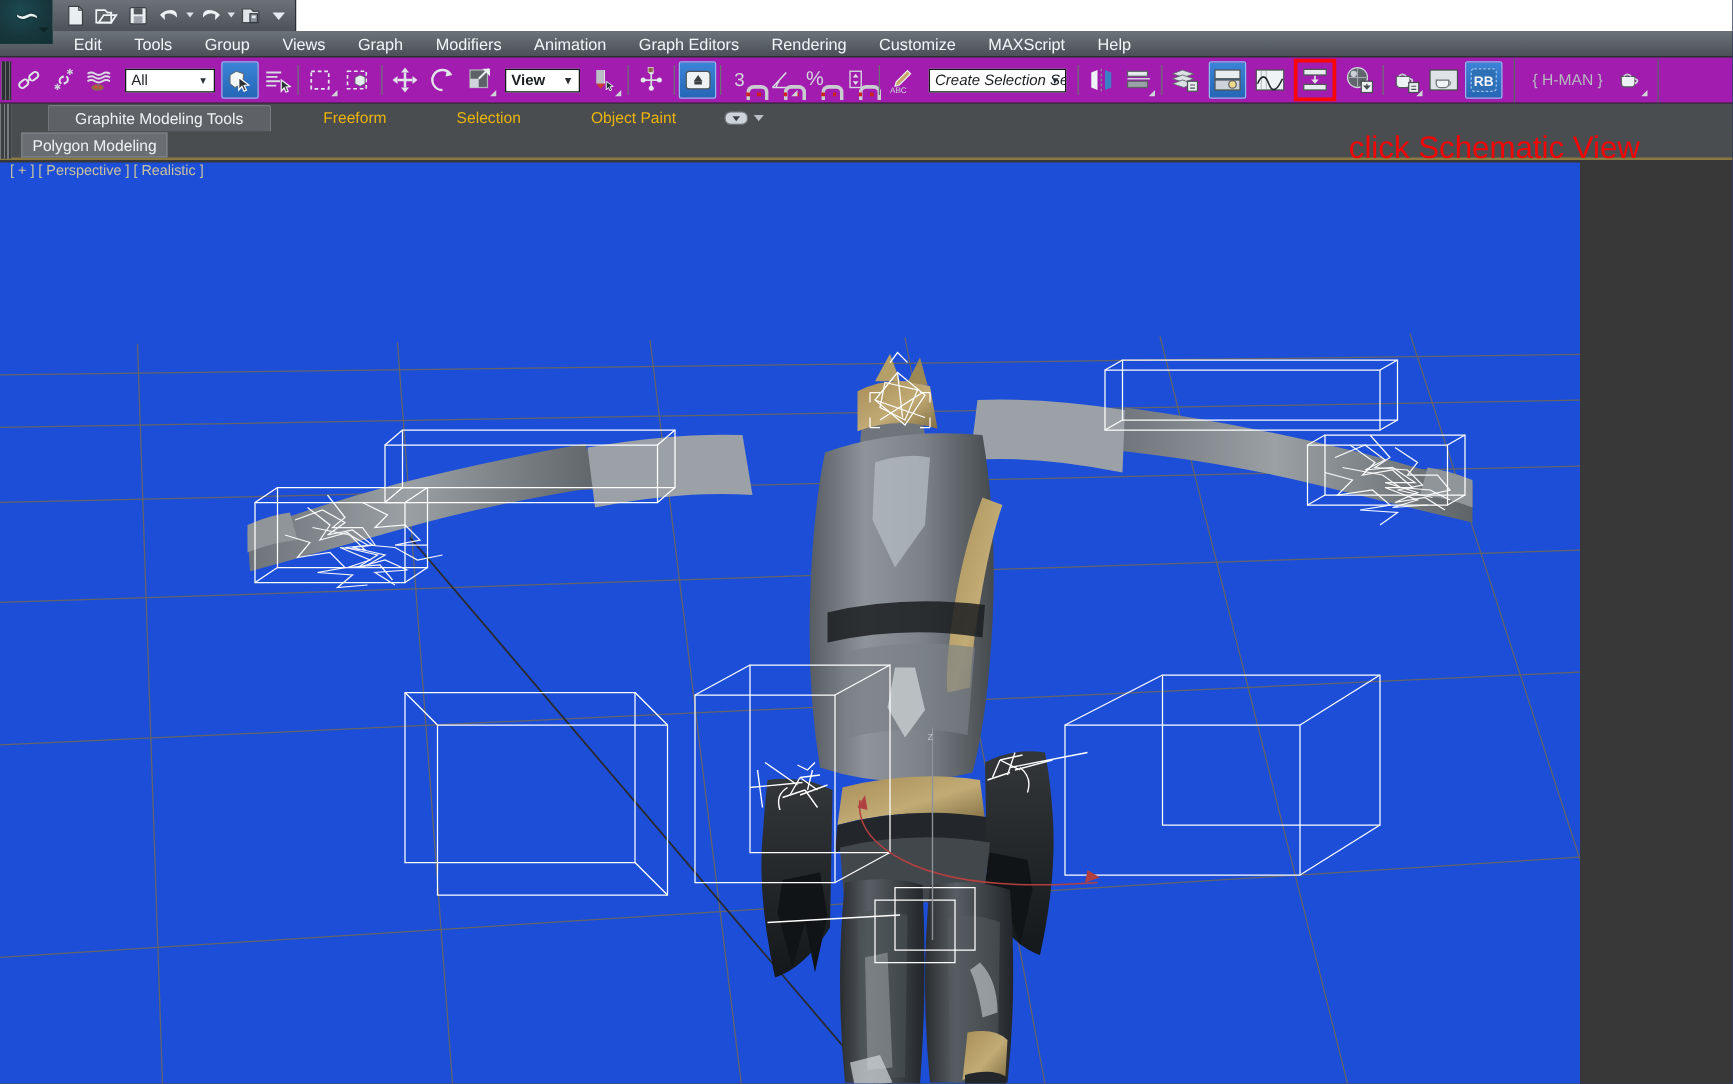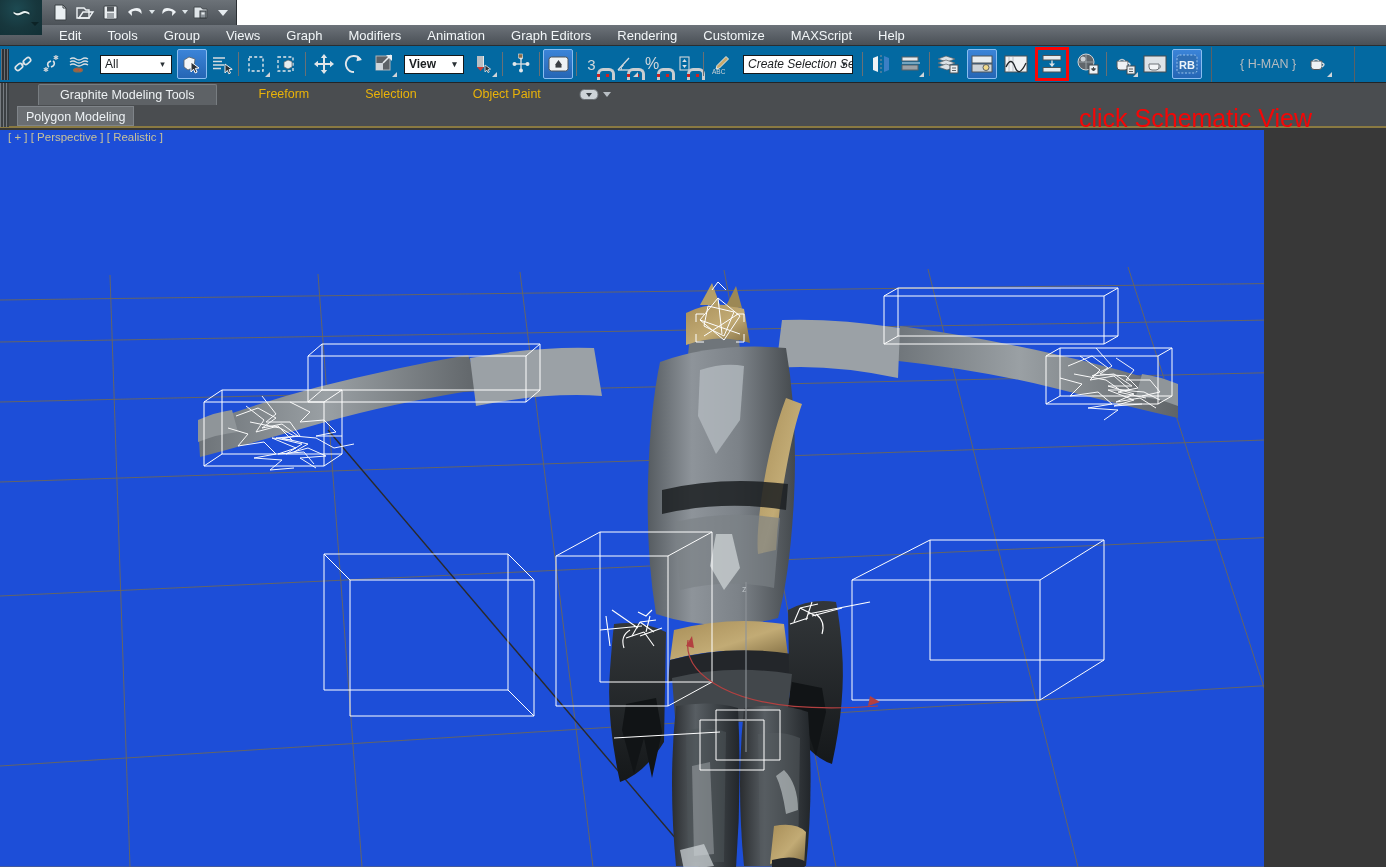--- a/index.html
+++ b/index.html
@@ -76,21 +76,21 @@
   }
   .menu-item {
     color: #f2f6f8; font-size: 13px;
     padding: 0 13px; height: 21px; line-height: 21px;
     white-space: nowrap;
   }
 
   
   .maintoolbar {
     position: absolute; left: 0; top: 46px; width: 1386px; height: 37px;
-    background: #0369a1;
+    background: #a21caf;
     border-bottom: 1px solid #222426;
     display: flex; align-items: center;
   }
   .grip {
     width: 8px; height: 31px; margin-left: 1px; flex: 0 0 8px;
     background: repeating-linear-gradient(90deg,#6b6f73 0 1px,#2e3134 1px 3px);
   }
   .tb-btn {
     width: 28px; height: 30px; flex: 0 0 28px;
     display: flex; align-items: center; justify-content: center;
@@ -596,21 +596,21 @@
           <path d="M17 13q3 1 0 3.5" fill="none" stroke="#8c9399" stroke-width="1.2"></path>
         </svg>
     </div>
     <div class="tb-btn on w30" title="Render Production" style="margin-left:2px;">
       <svg width="24" height="22" viewBox="0 0 24 22">
           <rect x="2" y="2" width="20" height="18" rx="2.5" fill="#2f6fb5" stroke="#9cc6ee" stroke-dasharray="2 1.6"></rect>
           <text x="12" y="15.5" font-size="11" fill="#eef4fa" text-anchor="middle" font-family="Liberation Sans" font-weight="bold">RB</text>
         </svg>
     </div>
 
-    <div class="grpbox" style="margin-left:9px;padding:0 20px;">
+    <div class="grpbox" style="margin-left:9px;padding:0 6px;">
       <span class="tb-label">{ H-MAN }</span>
       <div class="tb-btn w30" title="Render Iterative">
         <svg width="26" height="22" viewBox="0 0 26 22">
             <path d="M5 8h11v5.5a3 3 0 0 1-3 3H8a3 3 0 0 1-3-3z" fill="#eef2f5" stroke="#50565a"></path>
             <path d="M16 10q4 1.2 0 4" fill="none" stroke="#d5dadf" stroke-width="1.4"></path>
             <path d="M7 8q3-3 6 0" fill="none" stroke="#c4cace" stroke-width="1.2"></path>
           </svg>
         <span class="flyout"></span>
       </div>
     </div>

